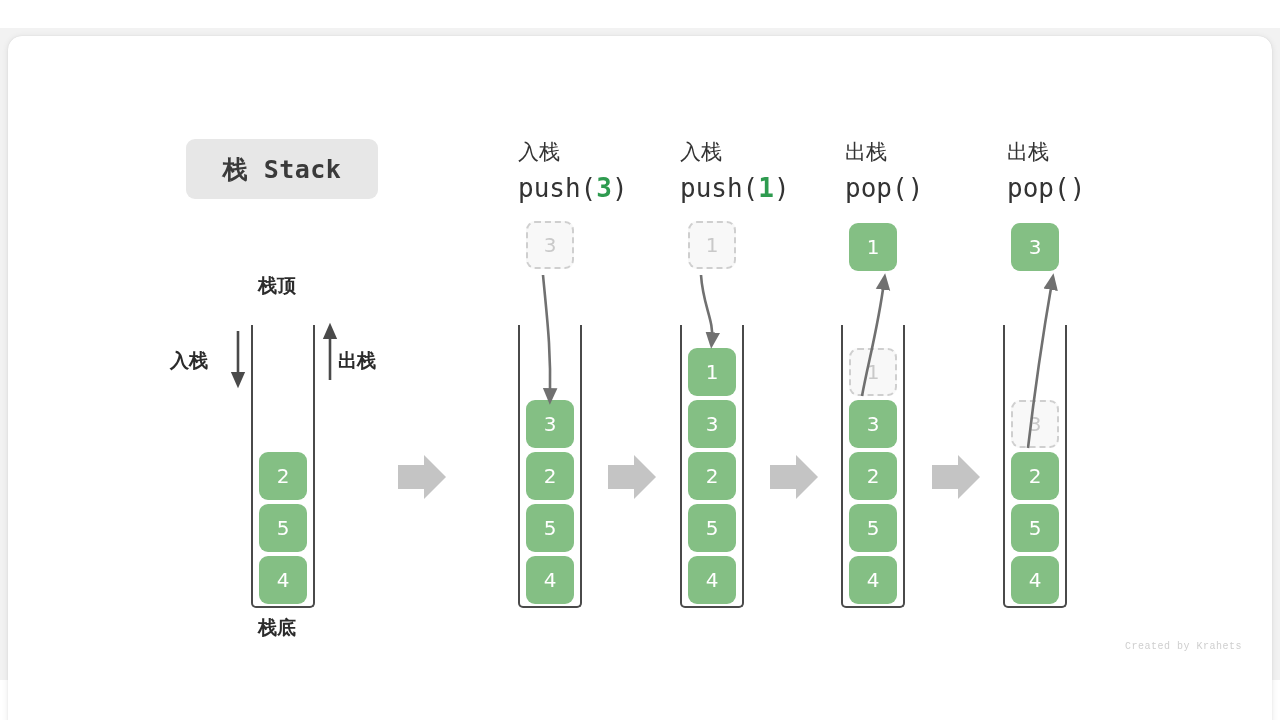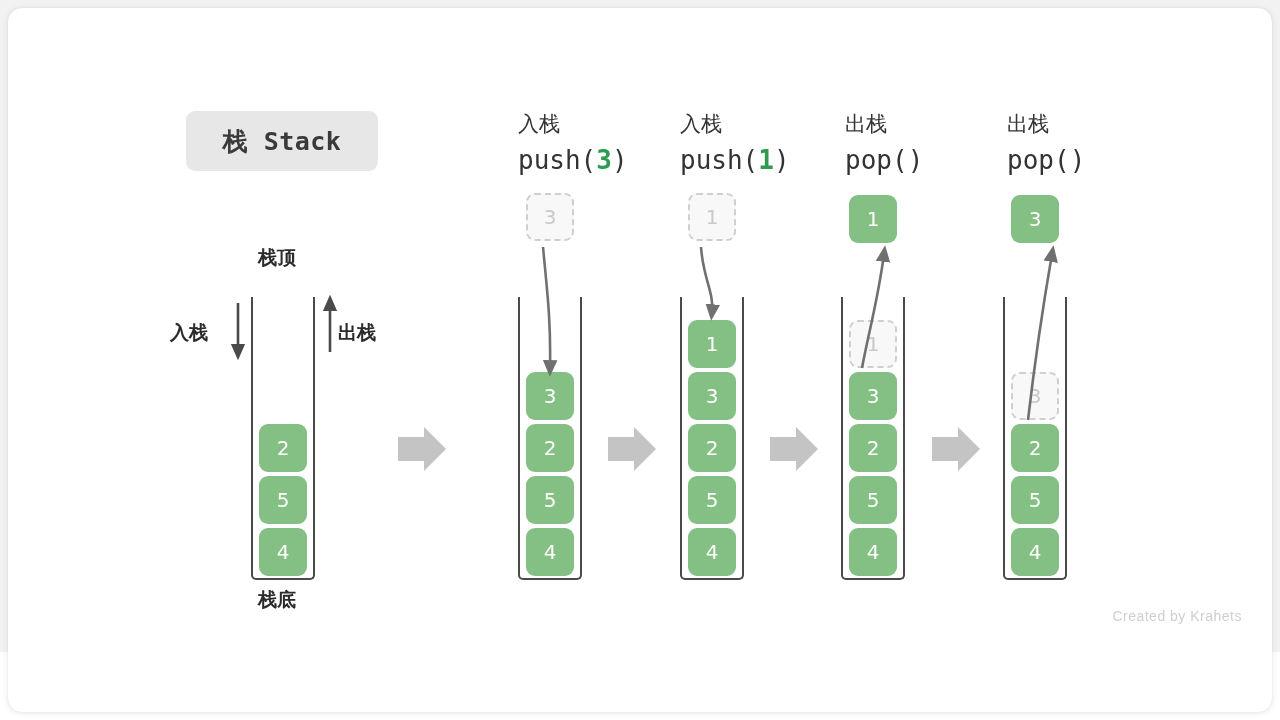--- a/index.html
+++ b/index.html
@@ -11,20 +11,21 @@
     width: 1280px;
     height: 720px;
     font-family: "Liberation Sans", sans-serif;
     overflow: hidden;
   }
   #canvas {
     position: relative;
     width: 1280px;
     height: 652px;
     background: #f2f2f2;
+    margin-top: 28px;
   }
   .card {
     position: absolute;
     left: 8px;
     top: 8px;
     width: 1264px;
     height: 704px;
     background: #ffffff;
     border-radius: 14px;
     box-shadow: 0 1px 6px rgba(0,0,0,0.10), 0 0 1px rgba(0,0,0,0.12);
@@ -117,22 +118,22 @@
     top: 0;
     width: 1280px;
     height: 720px;
     pointer-events: none;
   }
 
   .credit {
     position: absolute;
     right: 38px;
     bottom: 28px;
-    font-family: Liberation Sans, sans-serif;
-    font-size: 14px;
+    font-family: Liberation Mono, monospace;
+    font-size: 10px;
     color: #cfcfcf;
     letter-spacing: 0.5px;
     white-space: nowrap;
   }
 </style>
 </head>
 <body>
 
 <div id="canvas">
   <div class="card"></div>

